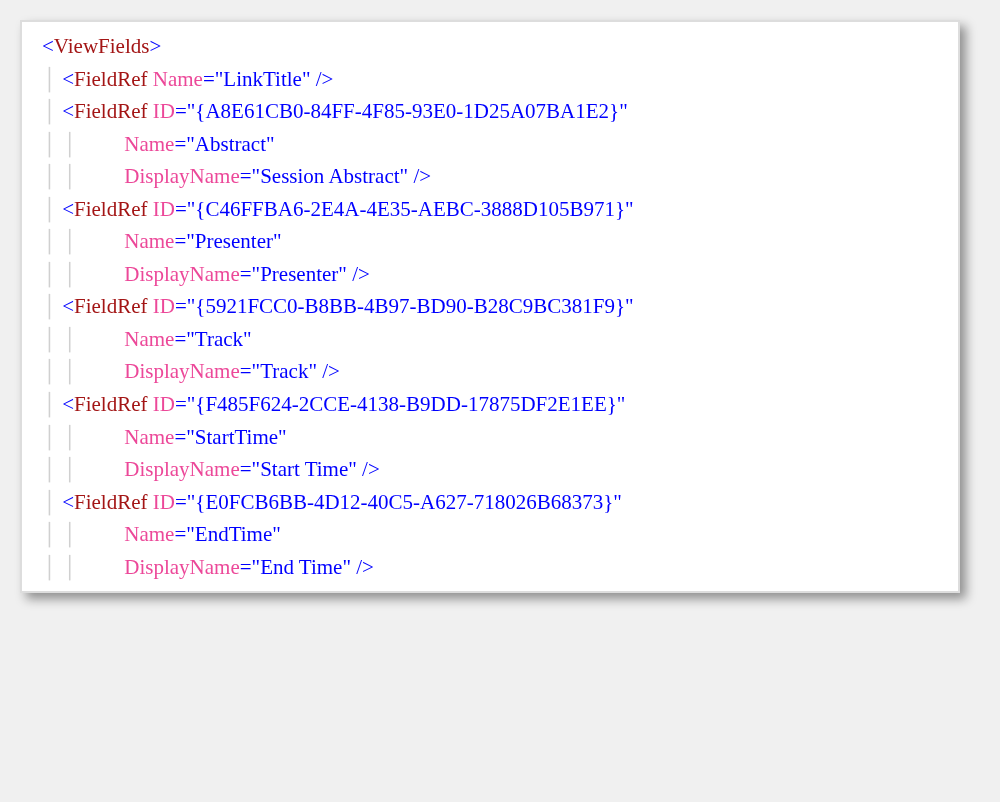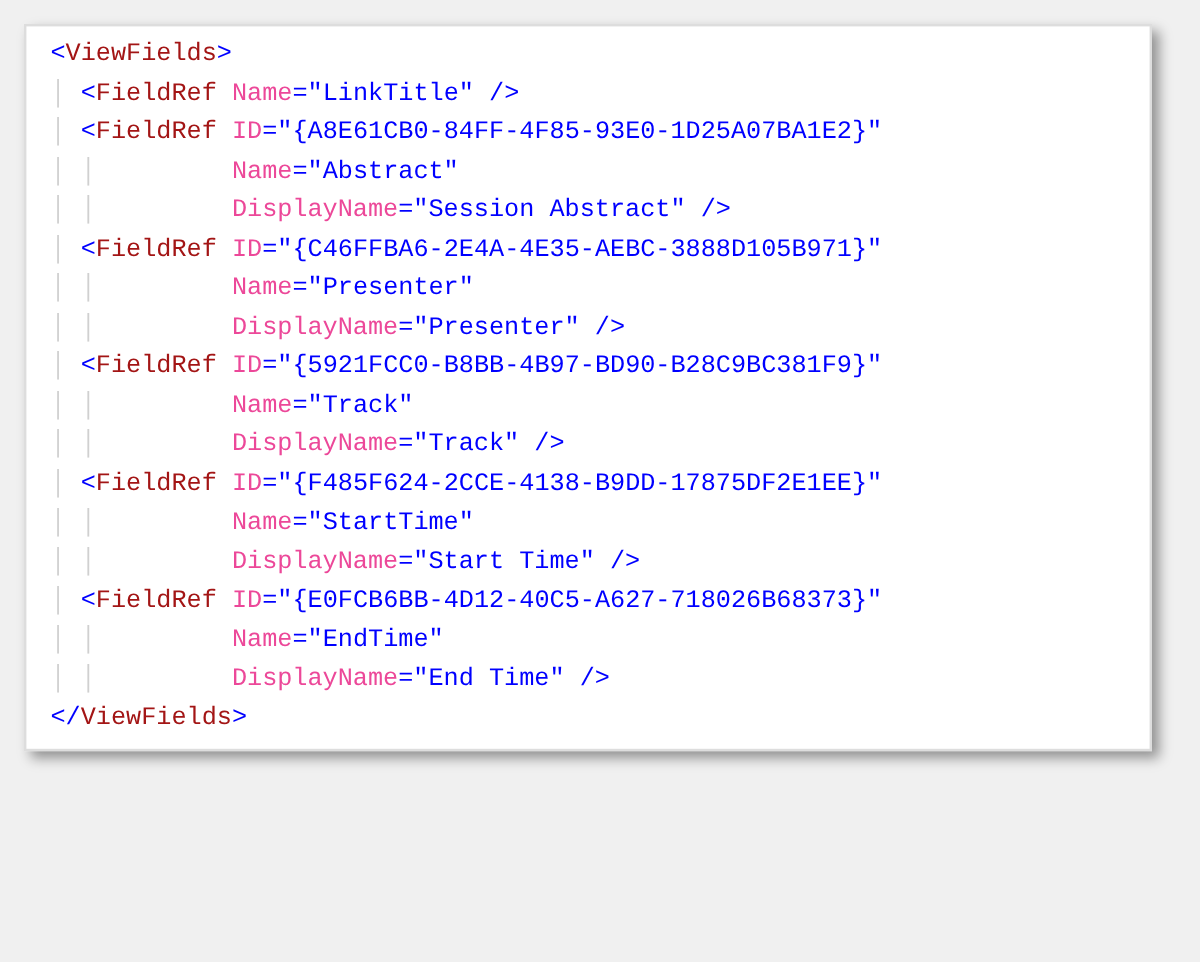--- a/index.html
+++ b/index.html
@@ -11,20 +11,21 @@
   .code-box {
     background: #ffffff;
     padding: 8px 10px 8px 20px;
     box-shadow: 6px 6px 10px rgba(0,0,0,0.4);
     font-size: 21px;
     line-height: 1.55;
     width: 940px;
     box-sizing: border-box;
     position: relative;
     border: 2px solid #ddd;
+    font-family: Liberation Serif, serif;
   }
   .line {
     white-space: nowrap;
     position: relative;
   }
   .guide {
     color: #d0d0d0;
     display: inline-block;
     white-space: pre;
   }
@@ -56,15 +57,14 @@
 <div class="line"><span class="guide">│ │         </span><span class="attr">DisplayName</span><span class="eq">=</span><span class="str">"Track"</span><span class="tag"> /&gt;</span></div>
 
 <div class="line"><span class="guide">│ </span><span class="tag">&lt;</span><span class="elem">FieldRef</span> <span class="attr">ID</span><span class="eq">=</span><span class="str">"{F485F624-2CCE-4138-B9DD-17875DF2E1EE}"</span></div>
 <div class="line"><span class="guide">│ │         </span><span class="attr">Name</span><span class="eq">=</span><span class="str">"StartTime"</span></div>
 <div class="line"><span class="guide">│ │         </span><span class="attr">DisplayName</span><span class="eq">=</span><span class="str">"Start Time"</span><span class="tag"> /&gt;</span></div>
 
 <div class="line"><span class="guide">│ </span><span class="tag">&lt;</span><span class="elem">FieldRef</span> <span class="attr">ID</span><span class="eq">=</span><span class="str">"{E0FCB6BB-4D12-40C5-A627-718026B68373}"</span></div>
 <div class="line"><span class="guide">│ │         </span><span class="attr">Name</span><span class="eq">=</span><span class="str">"EndTime"</span></div>
 <div class="line"><span class="guide">│ │         </span><span class="attr">DisplayName</span><span class="eq">=</span><span class="str">"End Time"</span><span class="tag"> /&gt;</span></div>
 
-<div class="line"><span class="tag">&lt;/</span><span class="elem">ViewFields</span><span class="tag">&gt;</span></div>
 
 </div>
 
 </body></html>

